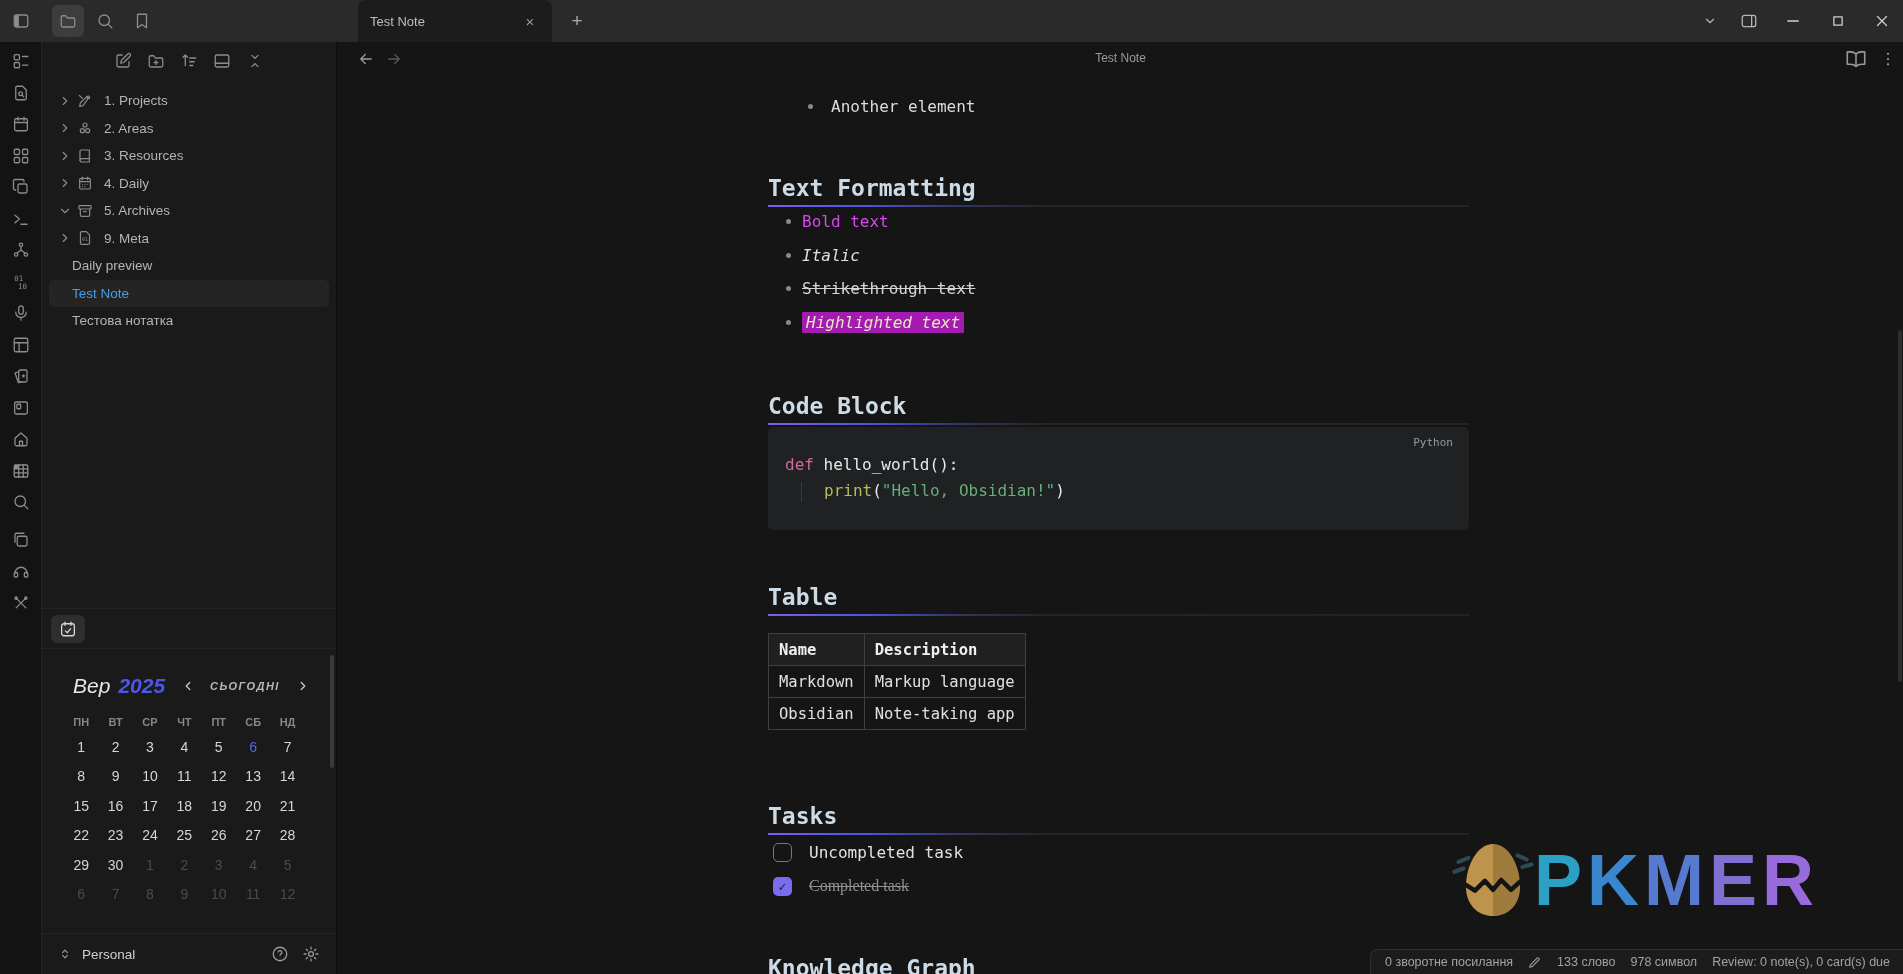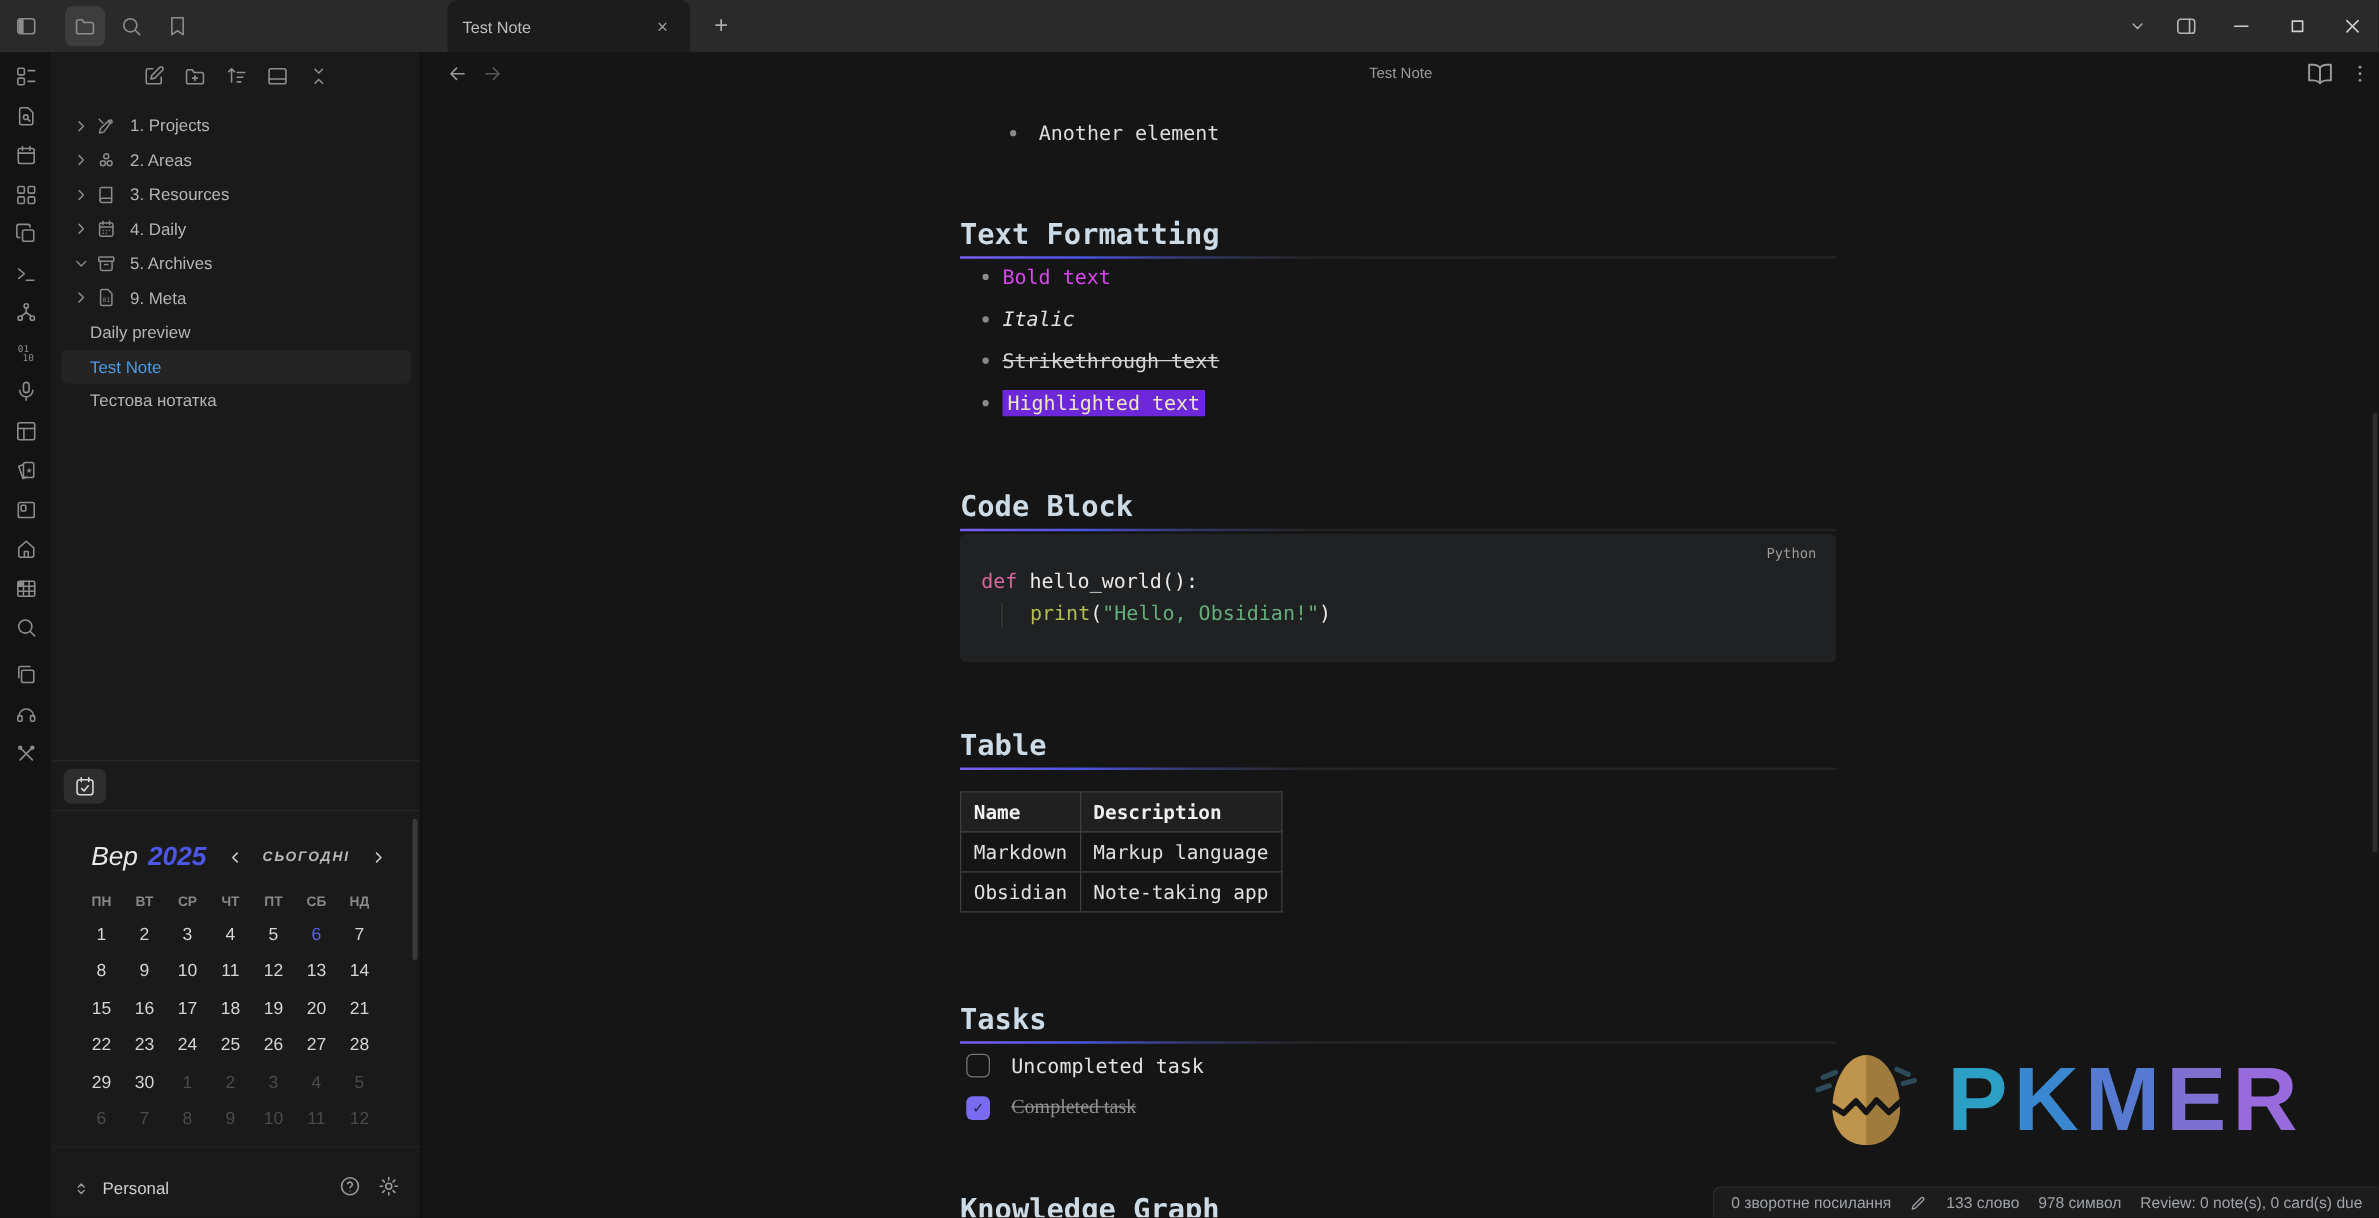--- a/index.html
+++ b/index.html
@@ -65,22 +65,22 @@
   .cal-nav svg { stroke:#c9c9c9; stroke-width:2.2; }
   .cal-today { margin-left:13px; font-size:11px; letter-spacing:1.5px; color:#b8b8b8; font-weight:bold; }
   .cal-wd { position:absolute; left:22px; top:674px; display:grid; grid-template-columns:repeat(7,34.4px); }
   .cal-wd div { text-align:center; font-size:11px; font-weight:bold; color:#878787; }
   .cal-grid { position:absolute; left:22px; top:690px; display:grid;
     grid-template-columns:repeat(7,34.4px); grid-auto-rows:29.5px; }
   .cal-day { display:flex; align-items:center; justify-content:center; font-size:14px; color:#d5d5d5; }
   .cal-day.muted { color:#4b4b4b; }
   .cal-day.today { color:#5a64e8; }
 
-  .vault { position:absolute; left:0; right:0; bottom:16px; height:41px; border-top:1px solid #252525;
-    display:flex; align-items:flex-end; padding:0 16px; }
+  .vault { position:absolute; left:0; right:0; bottom:0; height:41px; border-top:1px solid #252525;
+    display:flex; align-items:center; padding:0 16px; }
   .vault-name { margin-left:10px; font-size:13.5px; color:#d0d0d0; }
   .vault-right { margin-left:auto; display:flex; gap:13px; align-items:center; }
 
   
   .main { position:absolute; left:338px; top:42px; width:1565px; height:932px; background:#151515; overflow:hidden; }
   .note-head { position:relative; height:33px; }
   .nav-arrows { position:absolute; left:16px; top:0; height:33px; display:flex; gap:4px; align-items:center; }
   .nav-btn { width:24px; height:24px; display:flex; align-items:center; justify-content:center; }
   .nav-btn.fwd svg { stroke:#585858; }
   .note-title { position:absolute; left:0; right:0; top:0; line-height:33px; text-align:center;
@@ -99,21 +99,21 @@
 
   #sec-format { top:133px; } #sec-code { top:351px; } #sec-table { top:542px; }
   #sec-tasks { top:761px; } #sec-kg { top:913px; }
 
   .fl { top:163px; } .fl .mdline { height:33.5px; }
   .fl .dot { margin-left:18px; }
   .fl .mdline span.txt { margin-left:11px; }
   .t-bold { font-weight:normal; color:#d946ef; }
   .t-italic { font-style:italic; color:#e0e0e0; }
   .t-strike { text-decoration:line-through; color:#d5d5d5; }
-  .t-highlight { background:#6d28d9; color:#ece4c4; padding:1px 4px; border-radius:1px; }
+  .t-highlight { background:#a21caf; color:#ece4c4; padding:1px 4px; border-radius:1px;font-style:italic; }
 
   .codebox { top:385px; height:103px; background:#1f2123; border-radius:5px; padding:25px 17px 0 17px; }
   .code-lang { position:absolute; top:9px; right:16px; font:11px "DejaVu Sans Mono", monospace; color:#9a9a9a; }
   .cline { font:16px "DejaVu Sans Mono", monospace; line-height:26px; white-space:pre; color:#e8e8e8; }
   .kw { color:#d4699e; } .fn { color:#b5bc52; } .str { color:#66ad7c; } .pl { color:#e8e8e8; }
   .ind { display:inline-block; width:23px; margin-left:16px; border-left:1px solid #3c3c3c; height:20px; vertical-align:middle; }
 
   .mdtable { top:591px; }
   .mdtable table { border-collapse:collapse; font:15.5px "DejaVu Sans Mono", monospace; color:#e0e0e0; }
   .mdtable th, .mdtable td { border:1px solid #404040; padding:0 10px; text-align:left; height:32px; font-weight:normal; }
@@ -126,21 +126,21 @@
   .cb { width:19px; height:19px; margin-left:5px; border:1.5px solid #777; border-radius:5px;
     display:flex; align-items:center; justify-content:center; }
   .cb.checked { background:#7a6bf0; border:none; }
   .cb.checked::after { content:"✓"; color:#20203a; font-weight:bold; font-size:13px; }
   .task .txt { margin-left:17px; }
   .task .done { color:#919191; text-decoration:line-through;font-family:Liberation Serif, serif; }
 
   .main-scroll { position:absolute; right:1px; top:288px; width:4px; height:352px; background:#2d2d2d; border-radius:2px; }
 
   
-  .watermark { position:absolute; left:1114px; top:788px; display:flex; align-items:center; gap:24px; opacity:0.95; }
+  .watermark { position:absolute; left:1114px; top:788px; display:flex; align-items:center; gap:0; opacity:0.95; }
   .wm-text { font:bold 72px "Liberation Sans", sans-serif; letter-spacing:5px; line-height:1; }
 
   
   .statusbar { position:absolute; right:0; bottom:0; height:25px; background:#1c1c1c;
     border:1px solid #2f2f2f; border-right:none; border-bottom:none; border-radius:7px 0 0 0;
     display:flex; align-items:center; gap:15px; padding:0 13px 0 14px; font-size:12.5px; color:#9fa3a8; white-space:nowrap; }
 </style>
 </head>
 <body>
 

